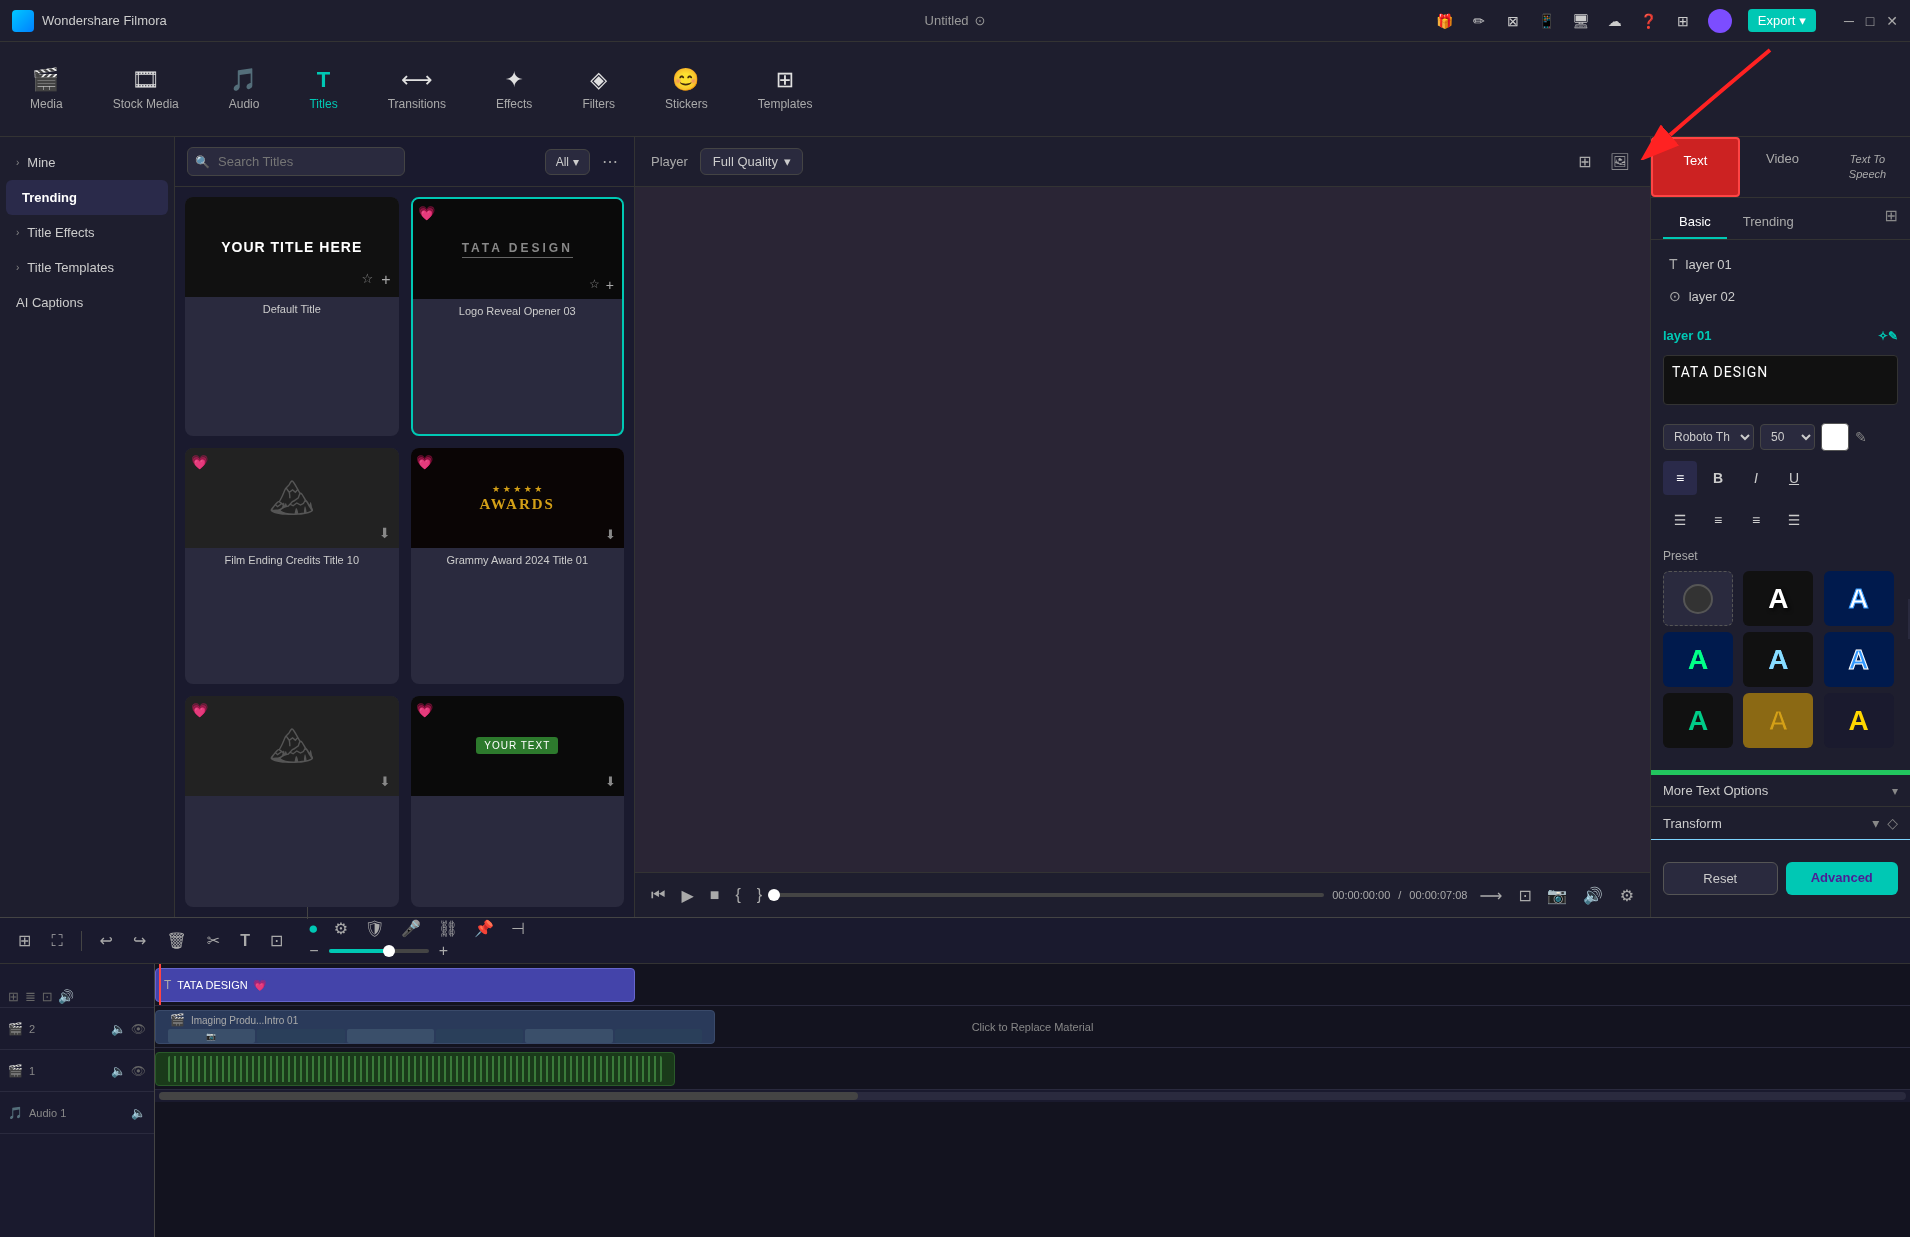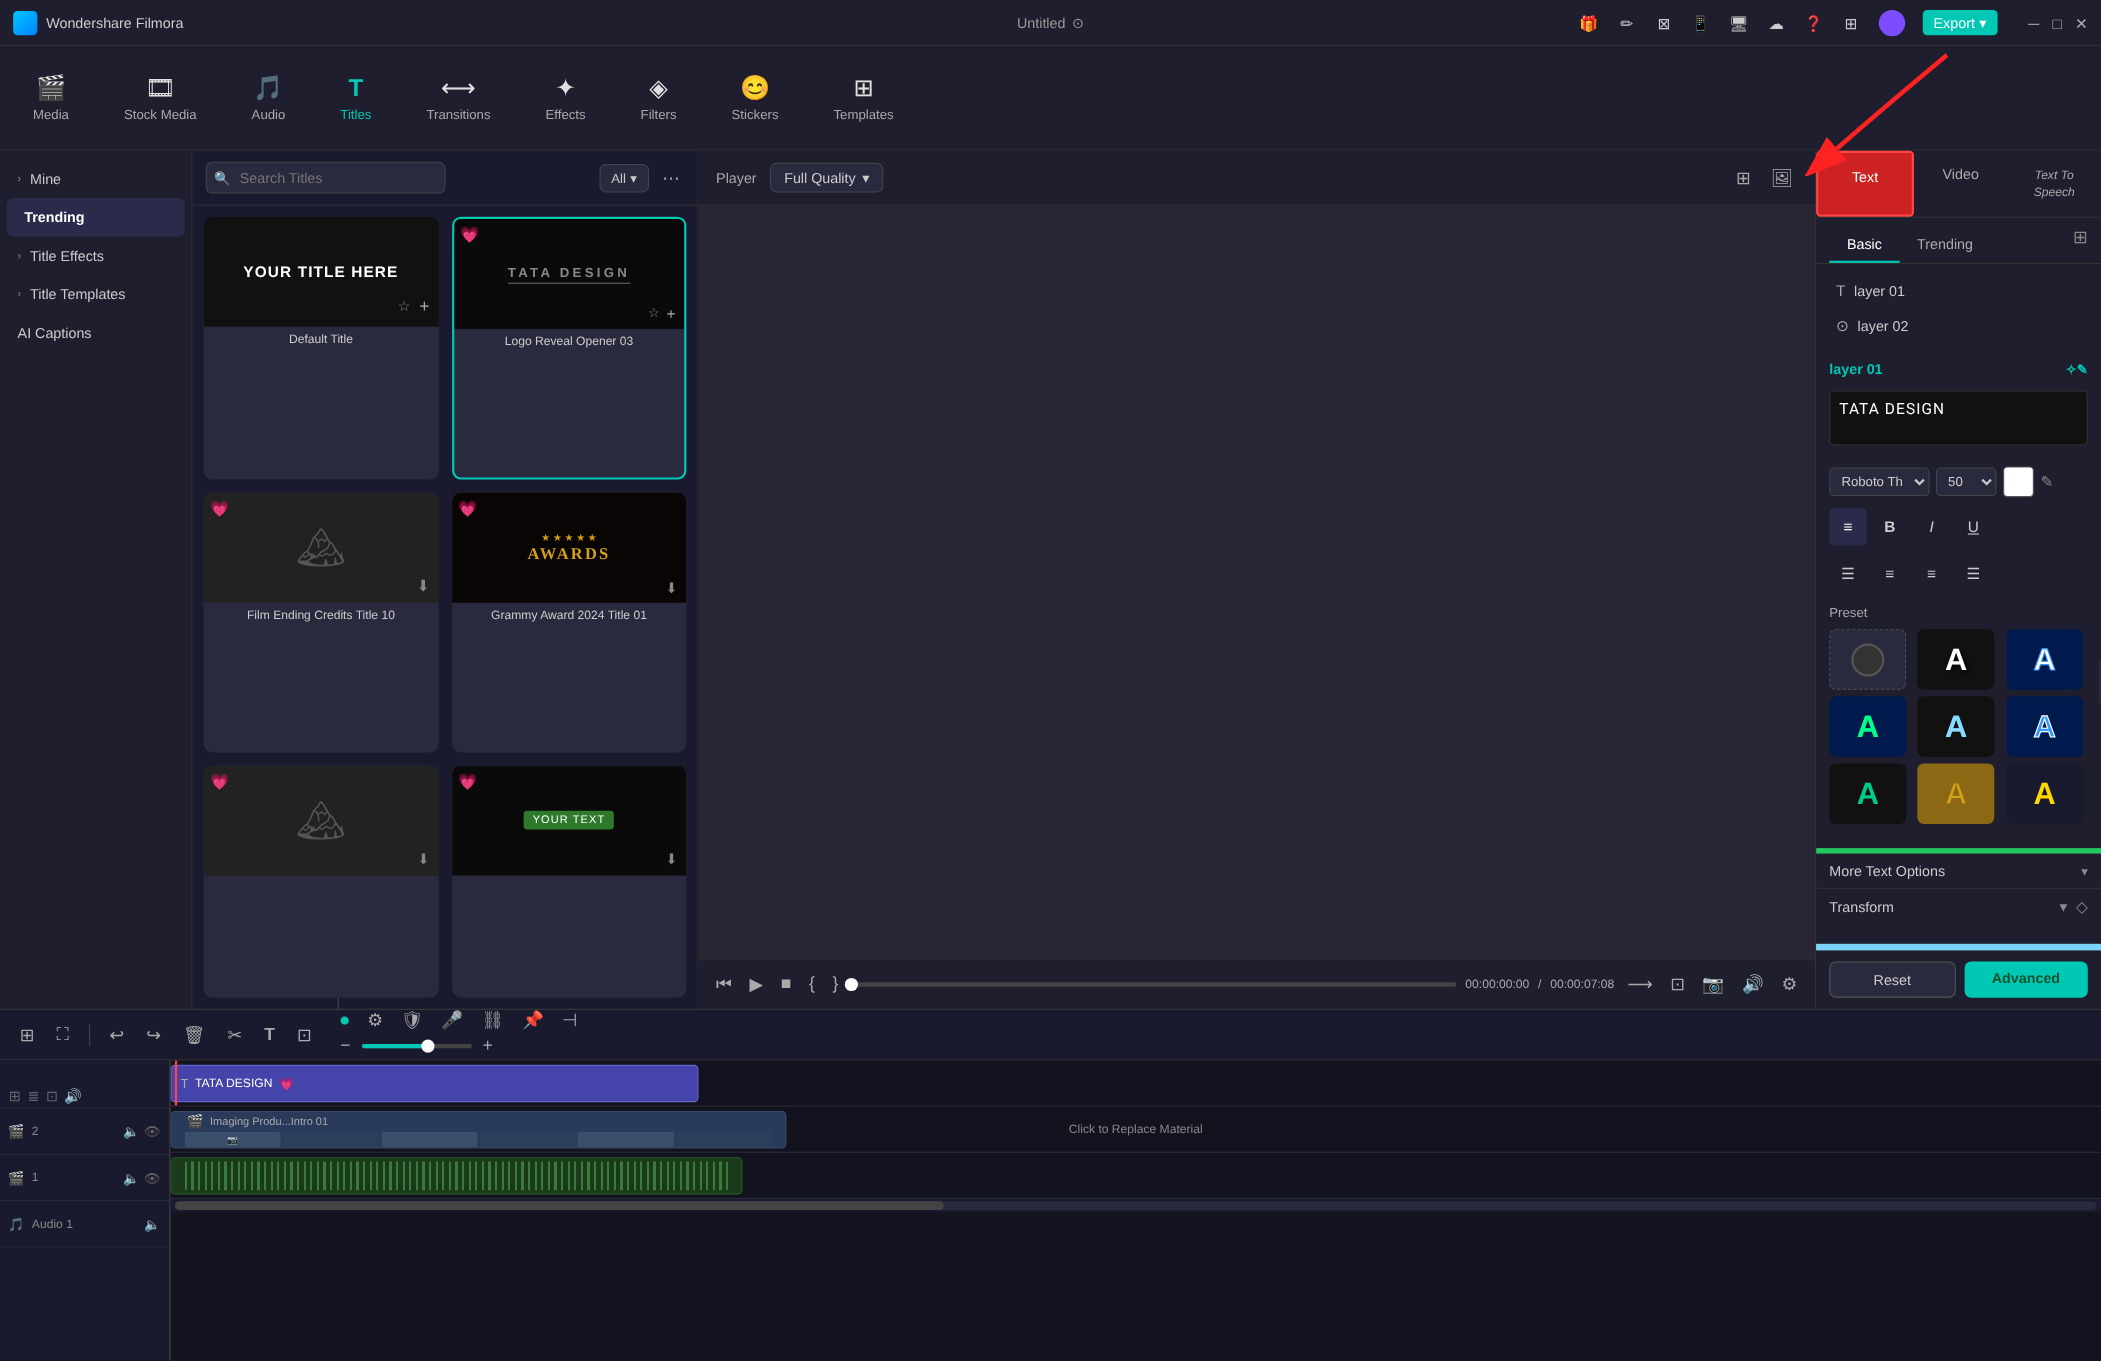--- a/index.html
+++ b/index.html
@@ -119,23 +119,23 @@
     .preset-A.gradient-blue { background: linear-gradient(to bottom, #88ddff, #3366ff); -webkit-background-clip: text; -webkit-text-fill-color: transparent; }
     .preset-A.gold { color: #d4a017; -webkit-text-stroke: 1px #8b6914; }
     .preset-A.gold2 { color: #ffd700; }
     .preset-empty-circle { width: 30px; height: 30px; border-radius: 50%; background: #333; border: 2px solid #555; }
     .more-text-options { padding: 8px 12px; display: flex; align-items: center; justify-content: space-between; border-top: 5px solid #22c55e; cursor: pointer; margin-top: 14px; }
     .more-text-label { font-size: 13px; color: #ccc; }
     .expand-icon { color: #888; font-size: 12px; }
     .transform-row { padding: 8px 12px; display: flex; align-items: center; justify-content: space-between; border-top: 1px solid #333; }
     .transform-label { font-size: 13px; color: #ccc; }
     .transform-icons { display: flex; gap: 8px; color: #888; font-size: 14px; }
-    .right-panel-bottom { margin-top: auto; padding: 10px 12px; display: flex; gap: 8px; border-top: 6px solid #7dd3fc; }
+    .right-panel-bottom { margin-top: auto; padding: 22px 12px; display: flex; gap: 8px; border-top: 1px solid #7dd3fc; }
     .reset-btn { flex: 1; padding: 8px; background: #2a2a3e; border: 1px solid #555; border-radius: 6px; color: #ccc; font-size: 13px; cursor: pointer; text-align: center; }
-    .advanced-btn { flex: 1; padding: 8px; background: #00c8b4; border-radius: 6px; color: #14532d; font-size: 13px; cursor: pointer; text-align: center; font-weight: 600; }
+    .advanced-btn { flex: 1; padding: 8px; background: #00c8b4; border-radius: 6px; color: #4c1d95; font-size: 13px; cursor: pointer; text-align: center; font-weight: 600; }
 
     
     .timeline { height: 320px; background: #13131f; border-top: 1px solid #444; display: flex; flex-direction: column; flex-shrink: 0; }
     .timeline-toolbar { height: 46px; background: #1a1a2e; border-bottom: 1px solid #333; display: flex; align-items: center; padding: 0 12px; gap: 8px; }
     .tl-icon { color: #aaa; font-size: 16px; cursor: pointer; padding: 4px 6px; border-radius: 4px; }
     .tl-divider { width: 1px; height: 20px; background: #444; margin: 0 4px; }
     .tl-zoom { display: flex; align-items: center; gap: 4px; margin-left: auto; }
     .tl-zoom-track { width: 100px; height: 4px; background: #444; border-radius: 2px; position: relative; }
     .tl-zoom-fill { width: 60%; height: 100%; background: #00c8b4; border-radius: 2px; }
     .tl-zoom-dot { width: 12px; height: 12px; background: #fff; border-radius: 50%; position: absolute; top: -4px; left: 60%; transform: translateX(-50%); }

